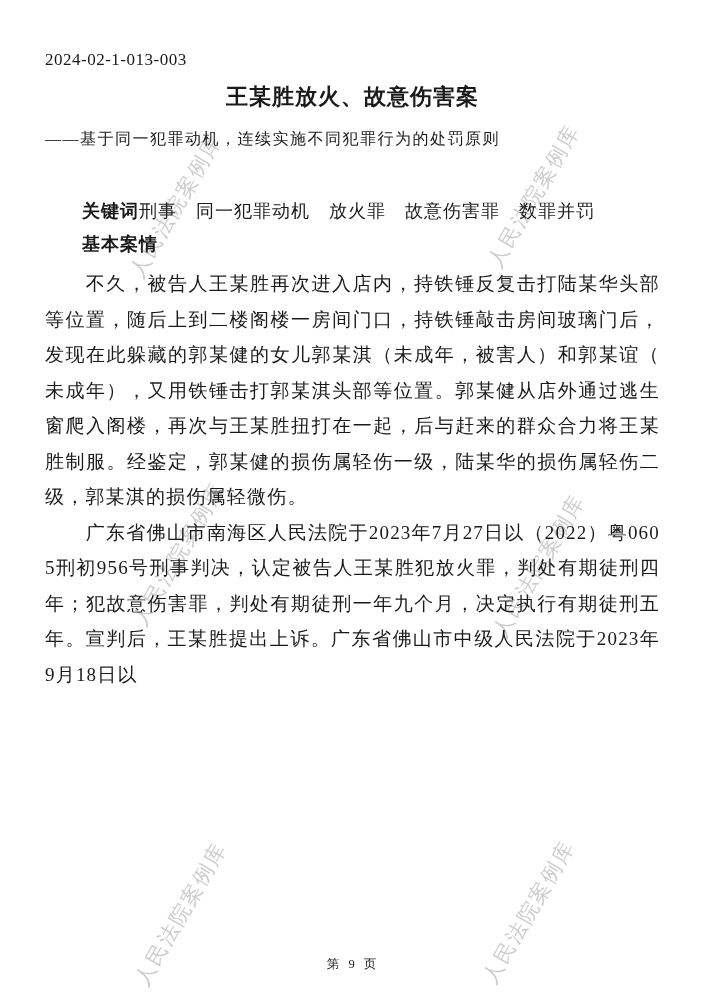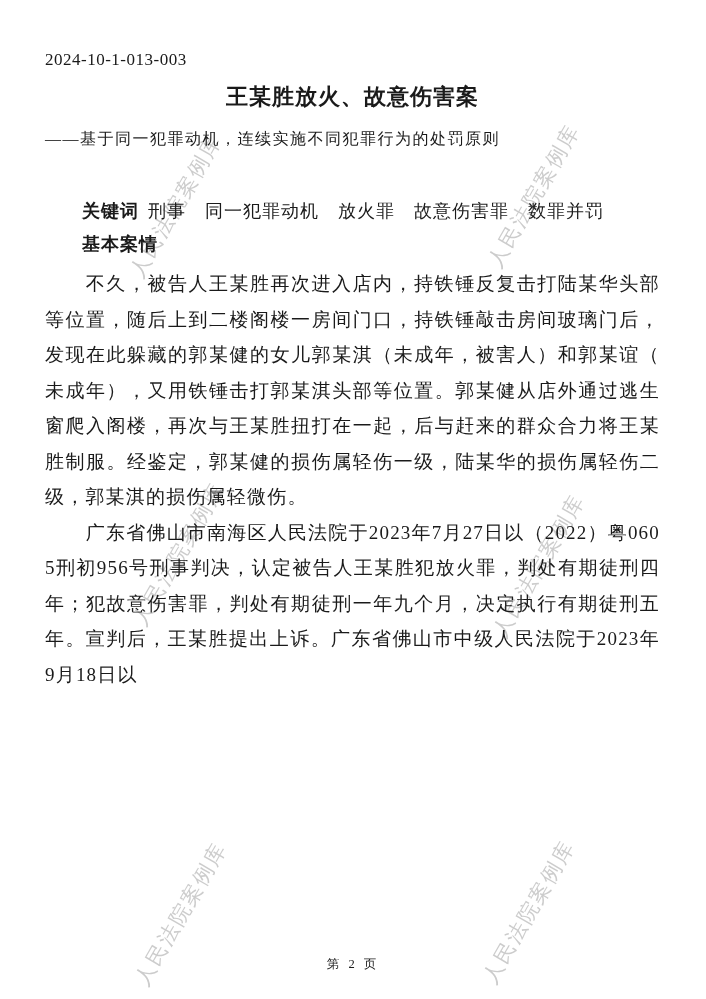--- a/index.html
+++ b/index.html
@@ -56,21 +56,20 @@
   }
   .keywords-line {
     margin-top: 49px;
     padding-left: 37px;
     font-size: 18px;
     letter-spacing: 1px;
   }
   .kw-label {
     font-family: Liberation Serif, serif;
     font-weight: bold;
-    margin-right: 9px;
   }
   .section-heading {
     margin-top: 9px;
     padding-left: 37px;
     font-size: 18px;
     font-weight: bold;
     font-family: Liberation Mono, monospace;
     letter-spacing: 1px;
   }
   .body-text { margin-top: 10px; }
@@ -103,33 +102,33 @@
     <div class="watermark wm1">人民法院案例库</div>
     <div class="watermark wm2">人民法院案例库</div>
     <div class="watermark wm3">人民法院案例库</div>
     <div class="watermark wm4">人民法院案例库</div>
     <div class="watermark wm5">人民法院案例库</div>
     <div class="watermark wm6">人民法院案例库</div>
   </div>
 
   <div class="content">
 
-    <div class="doc-number">2024-10-1-013-003</div>
+    <div class="doc-number">2024-02-1-013-003</div>
 
     <h1 class="case-title">王某胜放火、故意伤害案</h1>
 
     <div class="case-subtitle">——基于同一犯罪动机，连续实施不同犯罪行为的处罚原则</div>
 
     <div class="keywords-line">
       <span class="kw-label">关键词</span><span>刑事　同一犯罪动机　放火罪　故意伤害罪　数罪并罚</span>
     </div>
 
     <div class="section-heading">基本案情</div>
 
     <div class="body-text">
       <p>不久，被告人王某胜再次进入店内，持铁锤反复击打陆某华头部等位置，随后上到二楼阁楼一房间门口，持铁锤敲击房间玻璃门后，发现在此躲藏的郭某健的女儿郭某淇（未成年，被害人）和郭某谊（未成年），又用铁锤击打郭某淇头部等位置。郭某健从店外通过逃生窗爬入阁楼，再次与王某胜扭打在一起，后与赶来的群众合力将王某胜制服。经鉴定，郭某健的损伤属轻伤一级，陆某华的损伤属轻伤二级，郭某淇的损伤属轻微伤。</p>
       <p>广东省佛山市南海区人民法院于2023年7月27日以（2022）粤0605刑初956号刑事判决，认定被告人王某胜犯放火罪，判处有期徒刑四年；犯故意伤害罪，判处有期徒刑一年九个月，决定执行有期徒刑五年。宣判后，王某胜提出上诉。广东省佛山市中级人民法院于2023年9月18日以</p>
     </div>
   </div>
 
-  <div class="page-footer">第 2 页</div>
+  <div class="page-footer">第 9 页</div>
 
 </div>
 
 </body></html>

